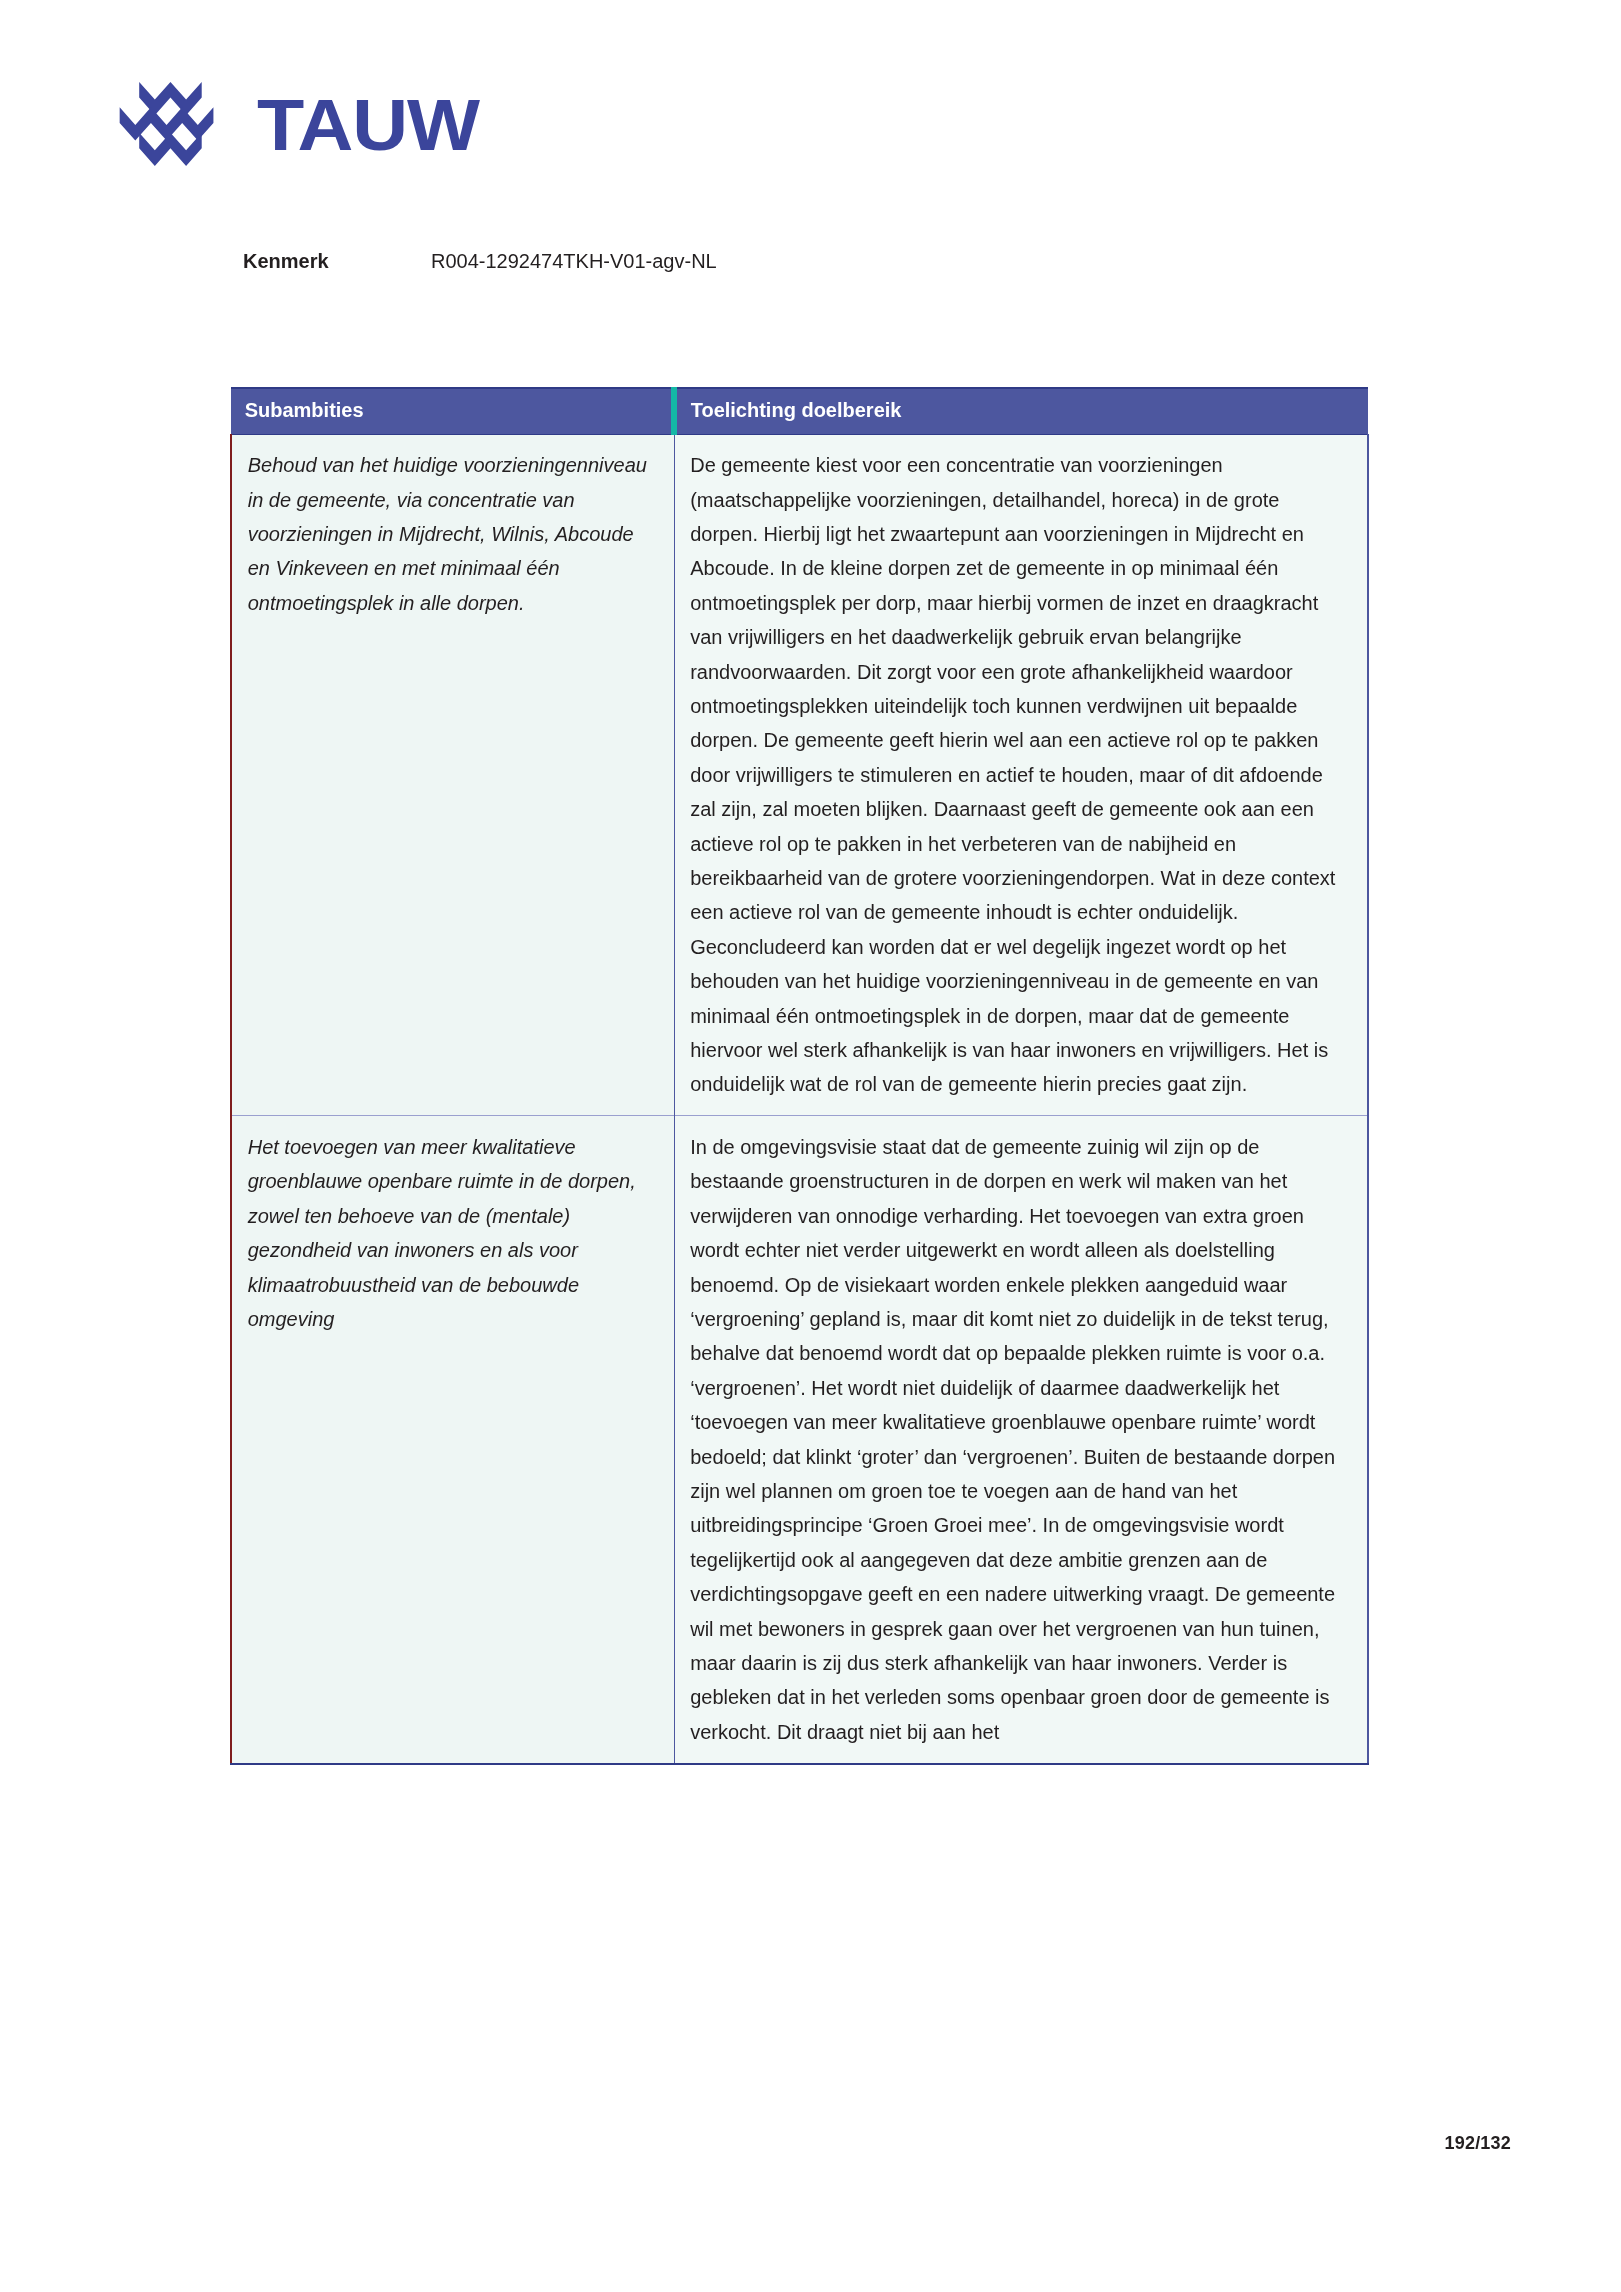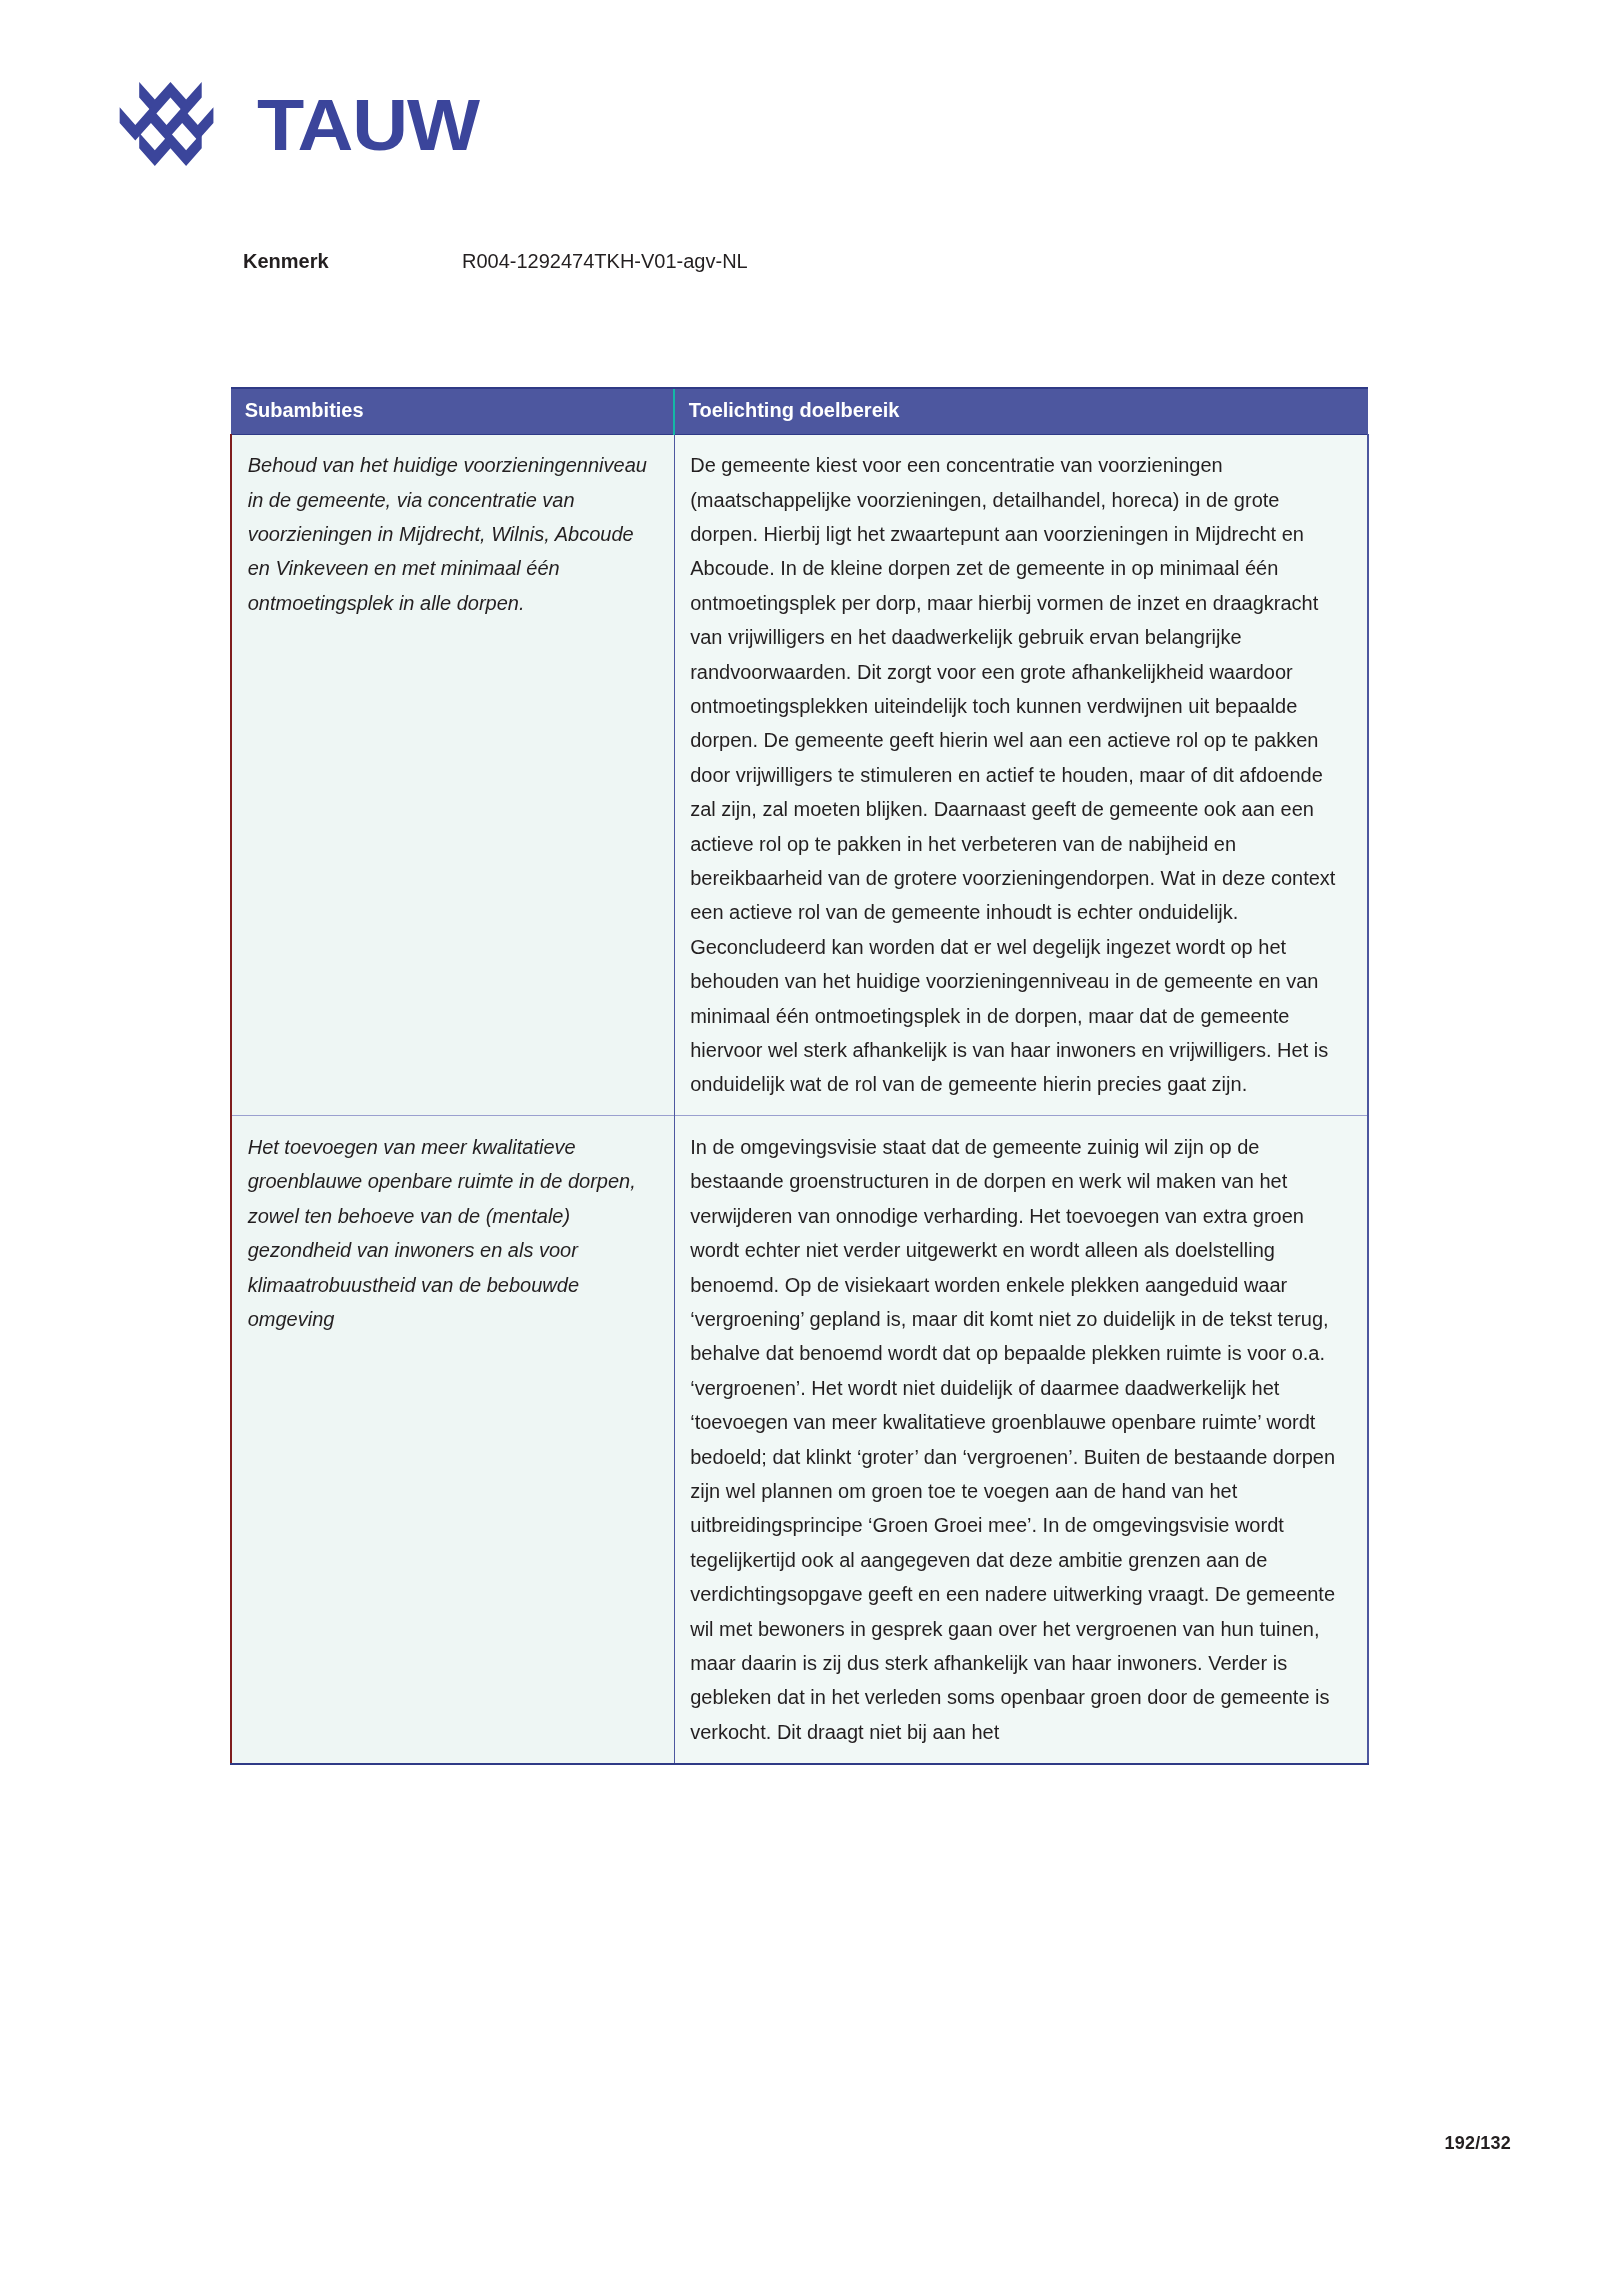--- a/index.html
+++ b/index.html
@@ -43,21 +43,20 @@
   }
 
   
   .kenmerk-row {
     position: absolute;
     left: 243px;
     top: 250px;
     display: flex;
     align-items: baseline;
     font-size: 20px;
-    gap: 31px;
   }
   .kenmerk-label {
     font-weight: bold;
     width: 188px;
     flex: none;
     color: #231f20;
   }
   .kenmerk-value {
     font-weight: normal;
     color: #231f20;
@@ -80,21 +79,21 @@
     color: #ffffff;
     font-size: 20px;
     font-weight: bold;
     text-align: left;
     padding: 8.8px 13.7px 10.8px 13.7px;
     border-top: 2.9px solid #2f3a86;
     border-bottom: 1px solid #2f3a86;
     vertical-align: middle;
     line-height: 1.25;
   }
-  .tbl th.hsplit { border-left: 2px solid #14b8a6; }
+  .tbl th.hsplit { border-left: 6px solid #14b8a6; }
 
   .tbl td {
     font-size: 20px;
     line-height: 1.72;
     padding: 13.7px 15.7px 13.7px 15.7px;
     vertical-align: top;
     border-left: 2px solid #7f1d1d;
     border-right: 2px solid #4d579f;
     color: #231f20;
   }

